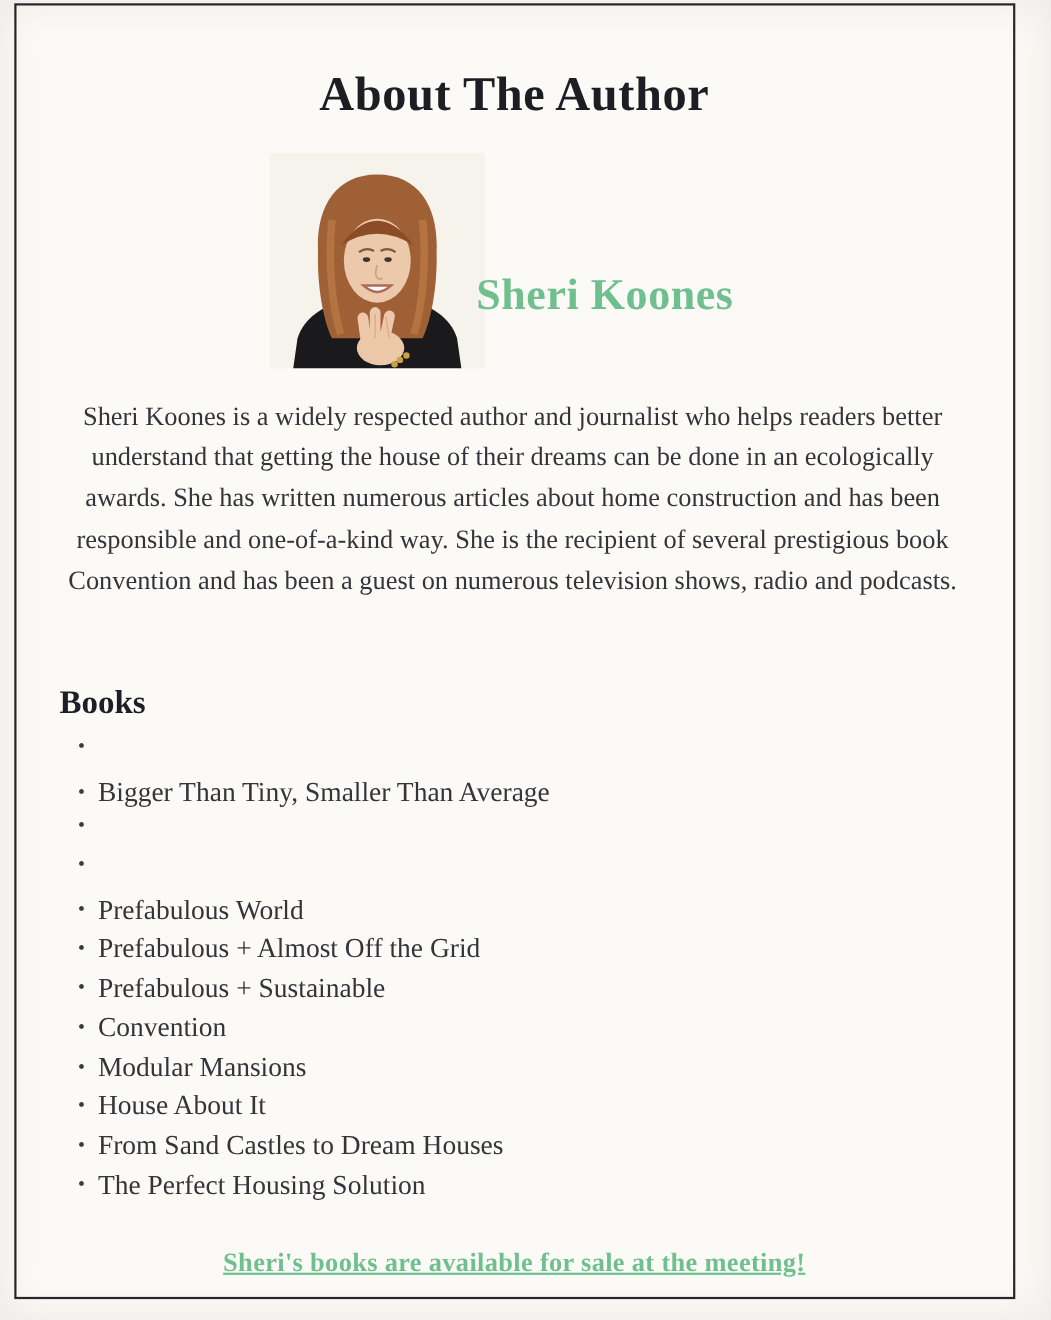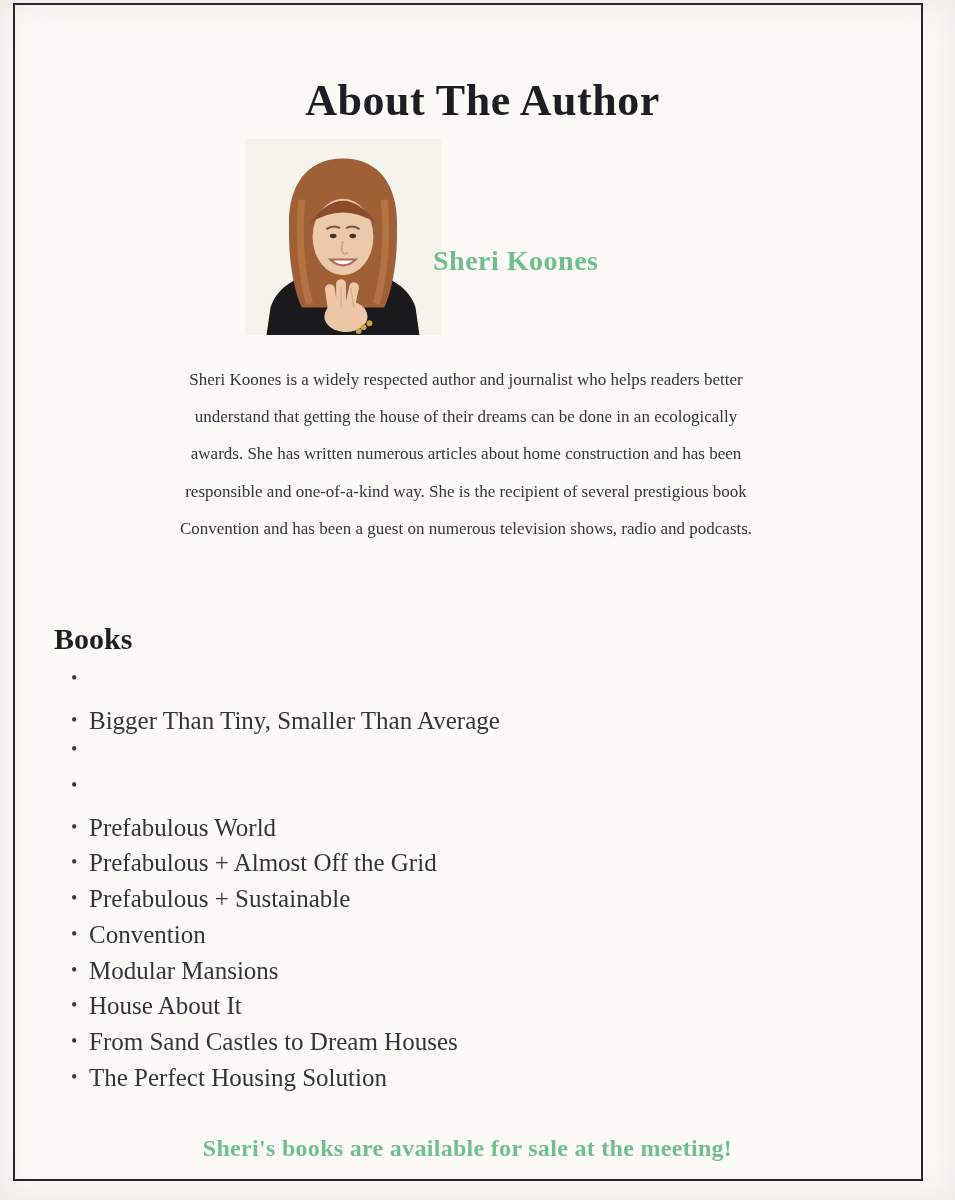--- a/index.html
+++ b/index.html
@@ -15,38 +15,38 @@
     box-shadow:inset 0 0 40px rgba(190,185,175,.25);
   }
   .frame{
     position:absolute;left:13px;top:3px;
     width:906px;height:1174px;
     border:2.5px solid #26262c;
     pointer-events:none;
   }
   .title{
     position:absolute;left:13px;top:60px;width:909px;
-    margin:15px;text-align:center;
+    margin:0;text-align:center;
     font-size:44px;font-weight:bold;color:#1d1e24;
     letter-spacing:.5px;
   }
   .photo{
     position:absolute;left:245px;top:139px;
     width:196px;height:196px;
   }
   .photo svg{display:block;width:100%;height:100%;}
   .author-name{
     position:absolute;left:433px;top:246px;
-    font-size:28px;font-weight:bold;line-height:1.1;
+    font-size:40px;font-weight:bold;line-height:1.1;
     letter-spacing:.5px;
   }
   .bio{
     position:absolute;left:13px;top:361px;width:906px;
     text-align:center;
-    font-size:17px;line-height:37.2px;color:#34353b;
+    font-size:24px;line-height:37.2px;color:#34353b;
   }
   .bio-line{white-space:nowrap;}
   .books-heading{
     position:absolute;left:42px;top:610px;
     margin:12px;font-size:30px;font-weight:bold;color:#1e1f26;
   }
   .book-list{
     position:absolute;left:71px;top:671px;
     margin:0;padding:0;list-style:none;
     font-size:25px;color:#34353b;
@@ -189,15 +189,15 @@
         <span class="bullet">•</span>
         <span class="book-title">From Sand Castles to Dream Houses</span>
       </li>
 
       <li class="book-item">
         <span class="bullet">•</span>
         <span class="book-title">The Perfect Housing Solution</span>
       </li>
     </ul>
 
-  <div class="footer-note" style="color: rgb(112, 191, 142);">Sheri's books are available for sale at the meeting!</div>
+  <div class="footer-note" style="color: rgb(112, 191, 142); text-decoration: underline;">Sheri's books are available for sale at the meeting!</div>
 
 </div>
 
 </body></html>

